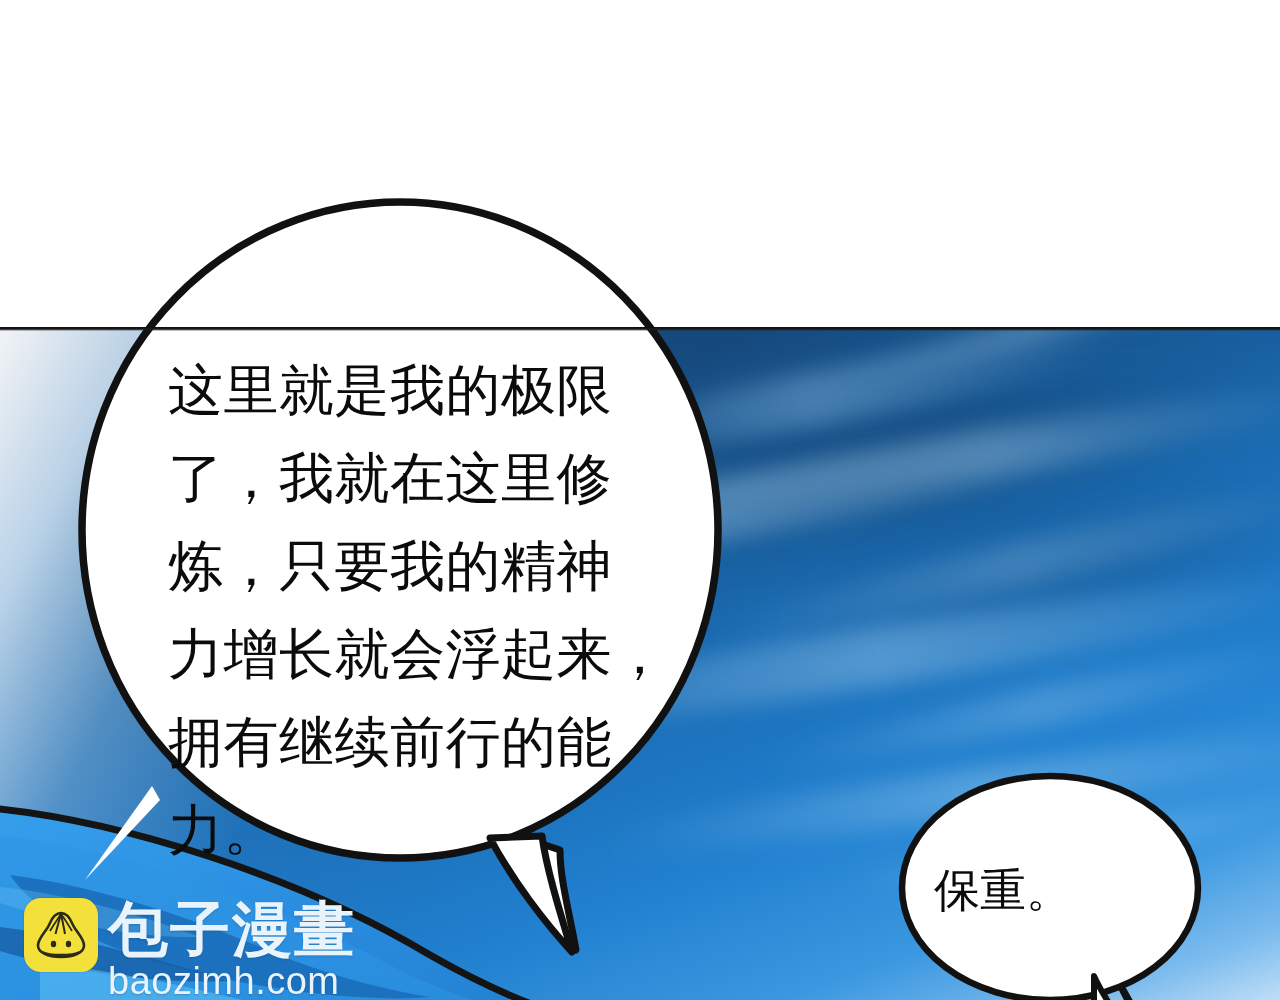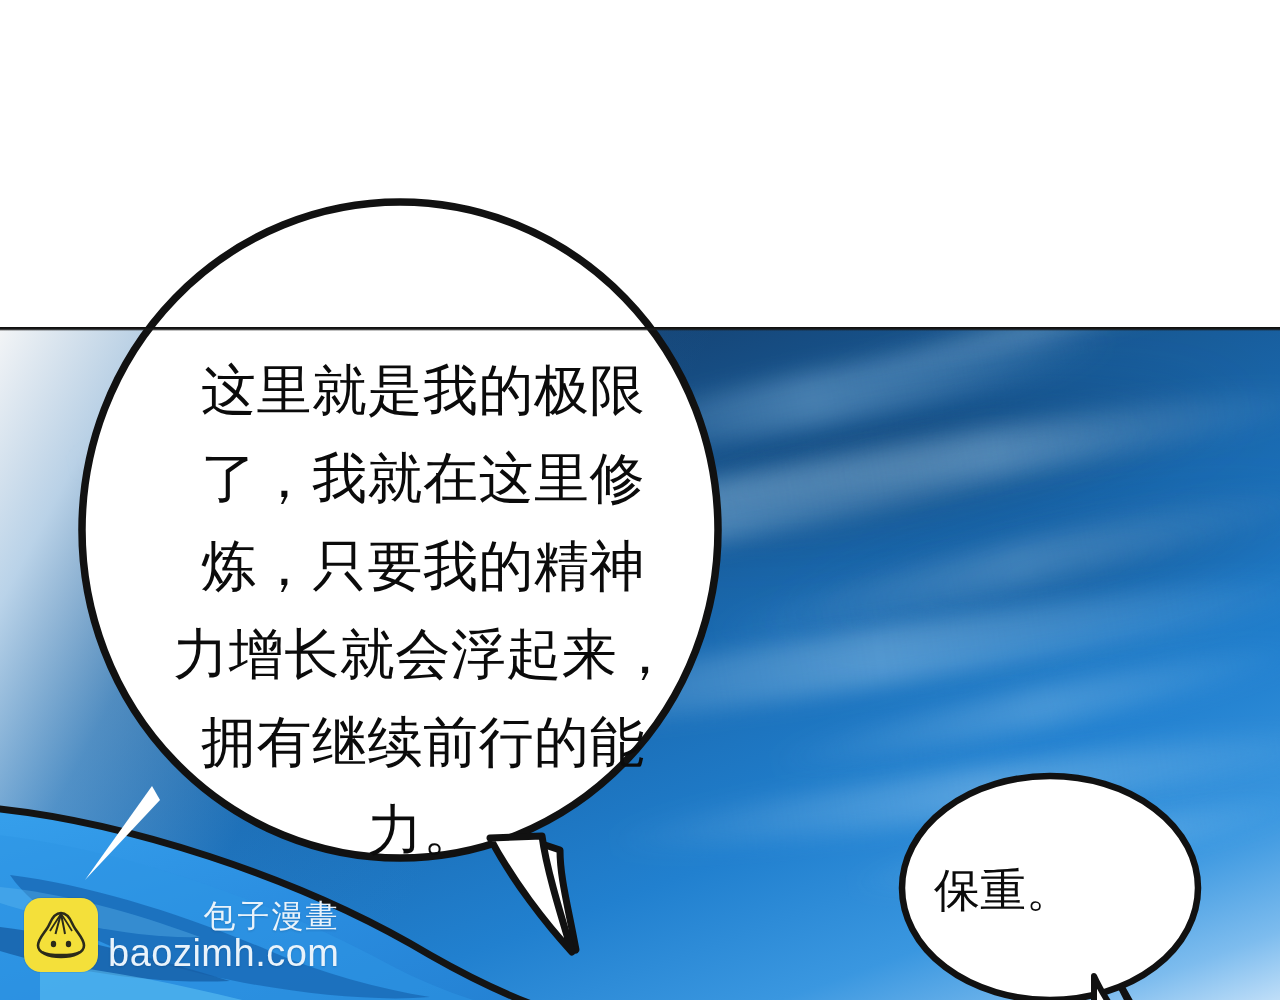--- a/index.html
+++ b/index.html
@@ -60,32 +60,32 @@
   
   #water{position:absolute;left:0;top:440px;width:760px;height:240px;}
 
   
   .bubble-svg{position:absolute;overflow:visible;}
   #bubble-main-svg{left:60px;top:190px;width:720px;height:720px;}
   #bubble-sec-svg{left:880px;top:770px;width:360px;height:260px;}
 
   .bubble-text{position:absolute;color:#0b0b0b;white-space:pre-line;}
   #bubble-main-text{left:168px;top:346px;width:510px;
-      font-size:55px;line-height:88px;letter-spacing:.5px;font-weight:400;text-align:center;}
+      font-size:55px;line-height:88px;letter-spacing:.5px;font-weight:400;}
   #bubble-sec-text{left:934px;top:862px;width:220px;
       font-size:46px;line-height:56px;font-weight:400;}
 
   
   #watermark{position:absolute;left:24px;top:898px;display:flex;align-items:flex-start;gap:10px;}
   #wm-icon{width:74px;height:74px;border-radius:17px;background:#f4e03a;
            display:flex;align-items:center;justify-content:center;flex:0 0 auto;
            box-shadow:0 0 0 1px rgba(0,0,0,.06);}
   #wm-text{display:flex;flex-direction:column;line-height:1;padding-top:2px;}
-  #wm-cn{font-size:32px;color:#e9f3fb;letter-spacing:2px;
-         text-shadow:0 1px 2px rgba(0,40,80,.22);font-weight:400;text-align:right;}
+  #wm-cn{font-size:60px;color:#e9f3fb;letter-spacing:2px;
+         text-shadow:0 1px 2px rgba(0,40,80,.22);font-weight:700;text-align:right;}
   #wm-url{font-size:38px;color:#e9f3fb;letter-spacing:.5px;margin-top:2px;
           text-shadow:0 1px 2px rgba(0,40,80,.22);font-weight:400;}
 </style>
 </head>
 <body>
 
 <div id="page">
 
   <div style="position:absolute;left:0;top:0;width:1280px;height:327px;background:#fff;"></div>
 

